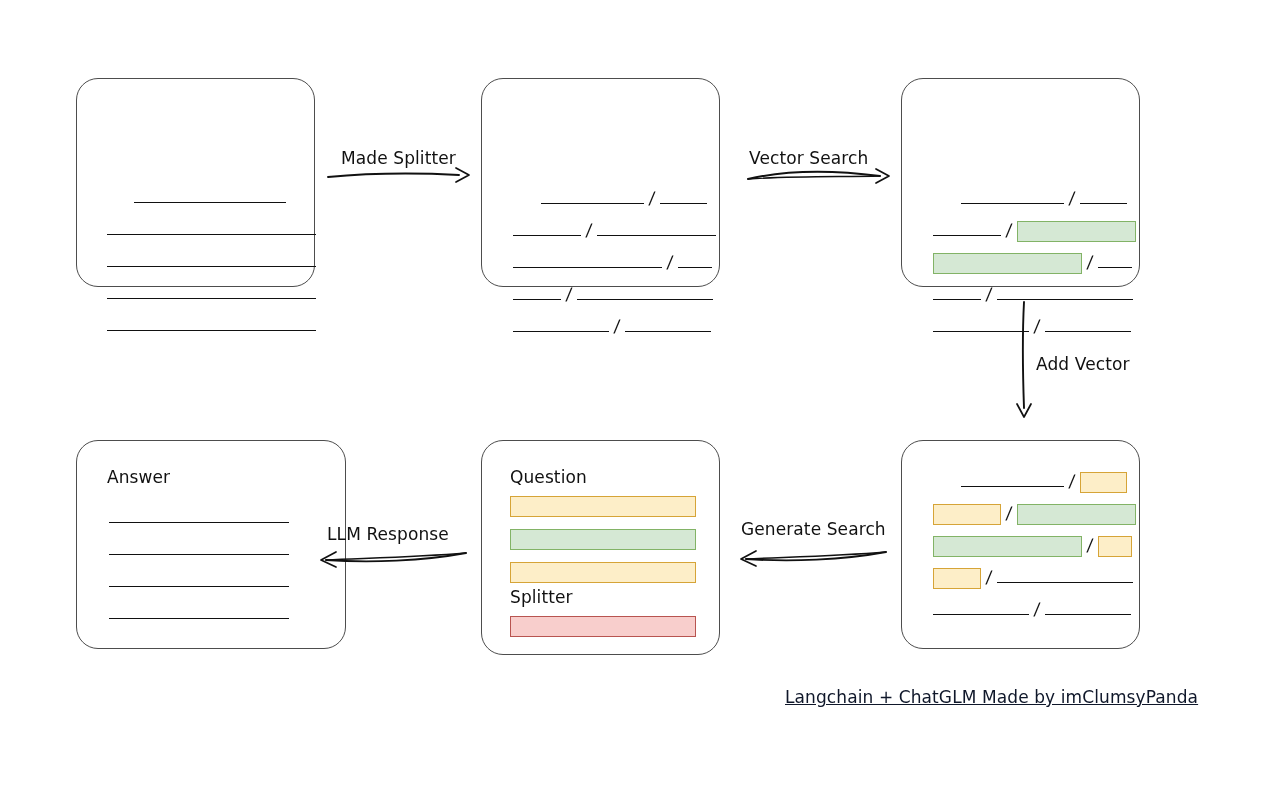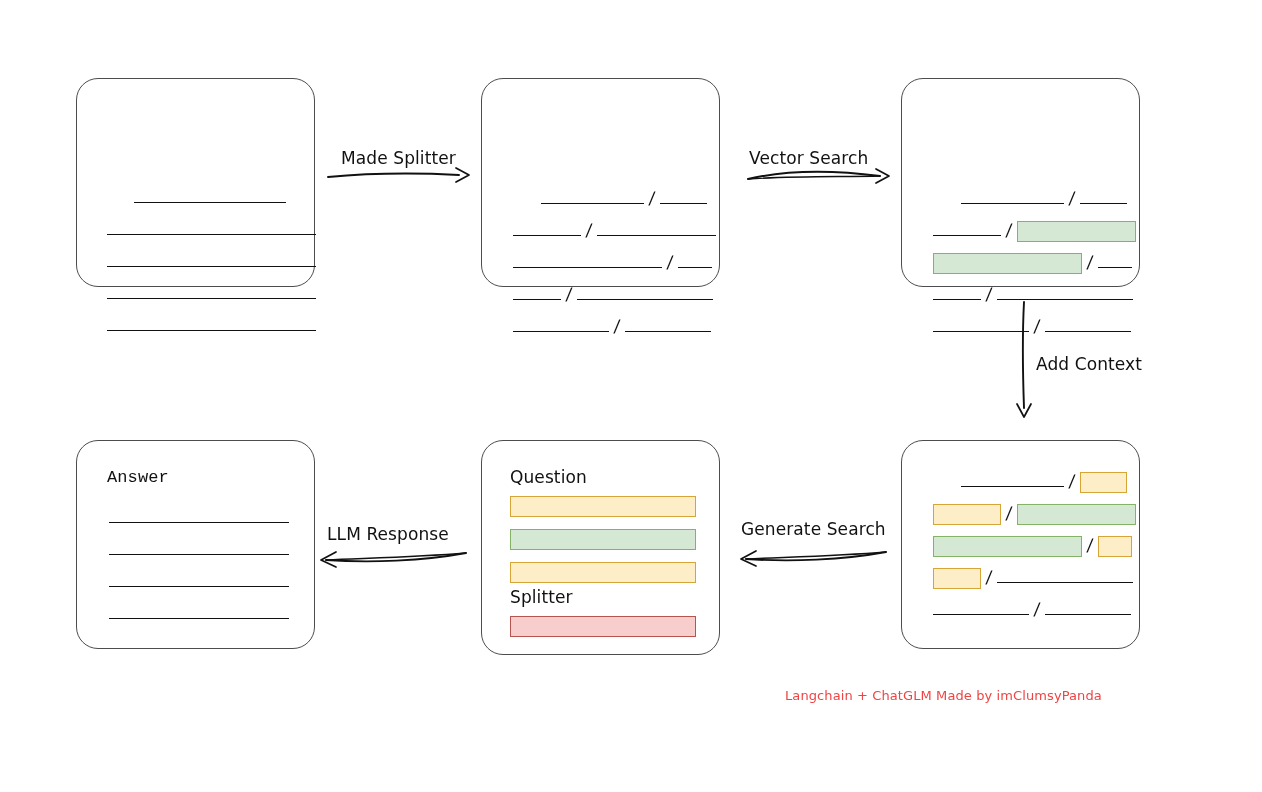--- a/index.html
+++ b/index.html
@@ -101,25 +101,26 @@
     position: absolute;
     font-size: 17px;
     line-height: 1;
     white-space: nowrap;
     color: #111111;
     letter-spacing: 0.1px;
   }
 
   .footer-note {
     position: absolute;
-    font-size: 13px;
+    font-size: 17px;
     line-height: 1;
     white-space: nowrap;
-    color: #ef4444;
+    color: #0f172a;
     letter-spacing: 0.1px;
+    text-decoration: underline;
   }
 </style>
 </head>
 <body>
 
 <div class="card" style="left:76px; top:78px; width:239px; height:209px;">
   <div class="card-inner">
     <div class="row" style="left:57px; top:112px;">
       <div class="seg-line" style="width:152px;"></div>
     </div>
@@ -235,21 +236,21 @@
     <div class="bar hl-yellow" style="left:28px; top:55px; width:186px;"></div>
     <div class="bar hl-green" style="left:28px; top:88px; width:186px;"></div>
     <div class="bar hl-yellow" style="left:28px; top:121px; width:186px;"></div>
 
     <div class="card-label" style="left:28px; top:148px;">Splitter</div>
 
     <div class="bar hl-red" style="left:28px; top:175px; width:186px;"></div>
   </div>
 </div>
 
-<div class="card" style="left:76px; top:440px; width:239px; height:209px;font-family:Liberation Mono, monospace;">
+<div class="card" style="left:76px; top:440px; width:270px; height:209px;">
   <div class="card-inner">
     <div class="card-label" style="left:30px; top:28px;">Answer</div>
     <div class="row" style="left:32px; top:70px;">
       <div class="seg-line" style="width:180px;"></div>
     </div>
     <div class="row" style="left:32px; top:102px;">
       <div class="seg-line" style="width:180px;"></div>
     </div>
     <div class="row" style="left:32px; top:134px;">
       <div class="seg-line" style="width:180px;"></div>
@@ -276,21 +277,21 @@
   </svg>
 </div>
 <div class="edge-label" style="left:749px; top:150px;">Vector Search</div>
 
 <div class="edge" style="left:1008px; top:300px; width:32px; height:118px;">
   <svg width="32" height="118" viewBox="0 0 32 118" fill="none">
     <path d="M16 2 C 14 40, 15 80, 16 108" stroke="#111111" stroke-width="1.9" fill="none" stroke-linecap="round"></path>
     <path d="M9 104 L 16 117 L 23 104" stroke="#111111" stroke-width="1.7" fill="none" stroke-linejoin="round" stroke-linecap="round"></path>
   </svg>
 </div>
-<div class="edge-label" style="left:1036px; top:356px;">Add Context</div>
+<div class="edge-label" style="left:1036px; top:356px;">Add Vector</div>
 
 <div class="edge" style="left:738px; top:544px; width:150px; height:30px;">
   <svg width="150" height="30" viewBox="0 0 150 30" fill="none">
     <path d="M148 8 C 105 16, 52 18, 8 15" stroke="#111111" stroke-width="1.9" fill="none" stroke-linecap="round"></path>
     <path d="M148 8 C 100 12, 52 13, 8 15" stroke="#111111" stroke-width="1.4" fill="none" stroke-linecap="round"></path>
     <path d="M18 7 L 3 15 L 18 22" stroke="#111111" stroke-width="1.7" fill="none" stroke-linejoin="round" stroke-linecap="round"></path>
   </svg>
 </div>
 <div class="edge-label" style="left:741px; top:521px;">Generate Search</div>
 

